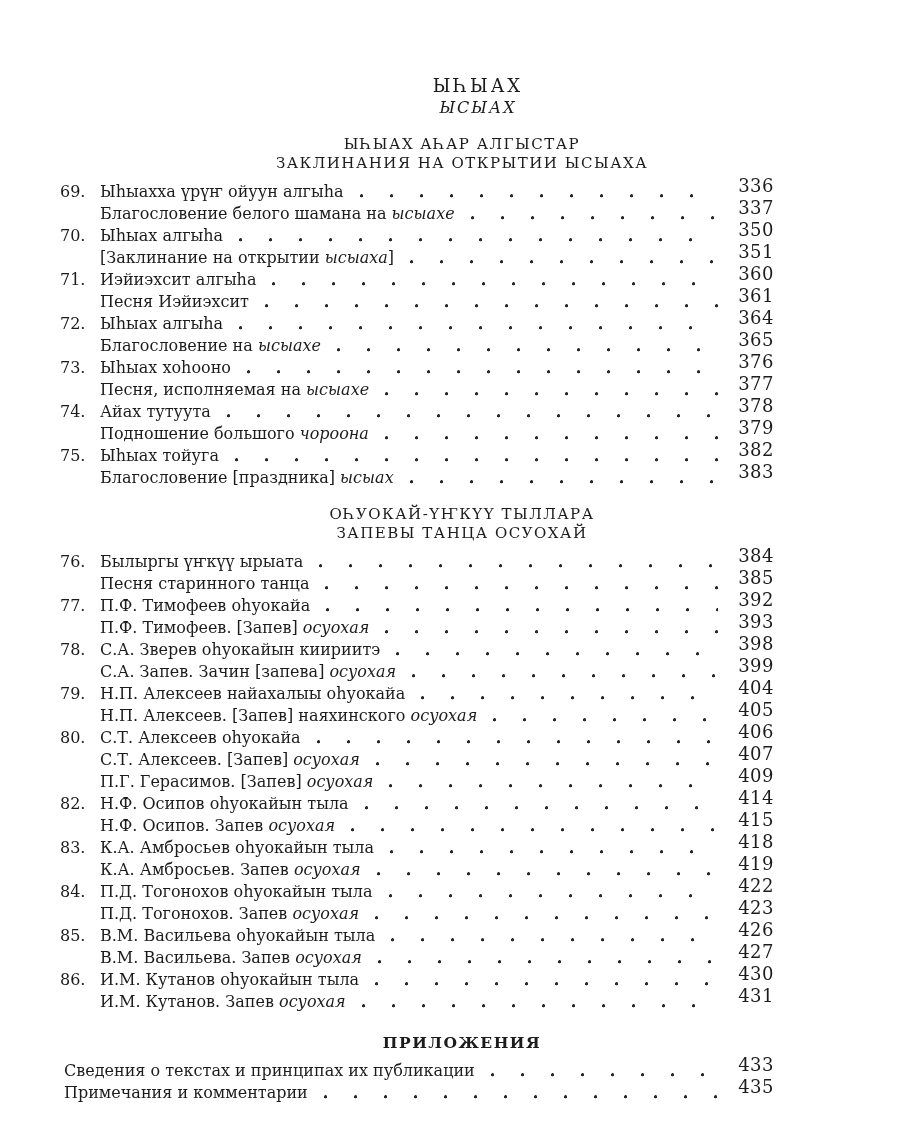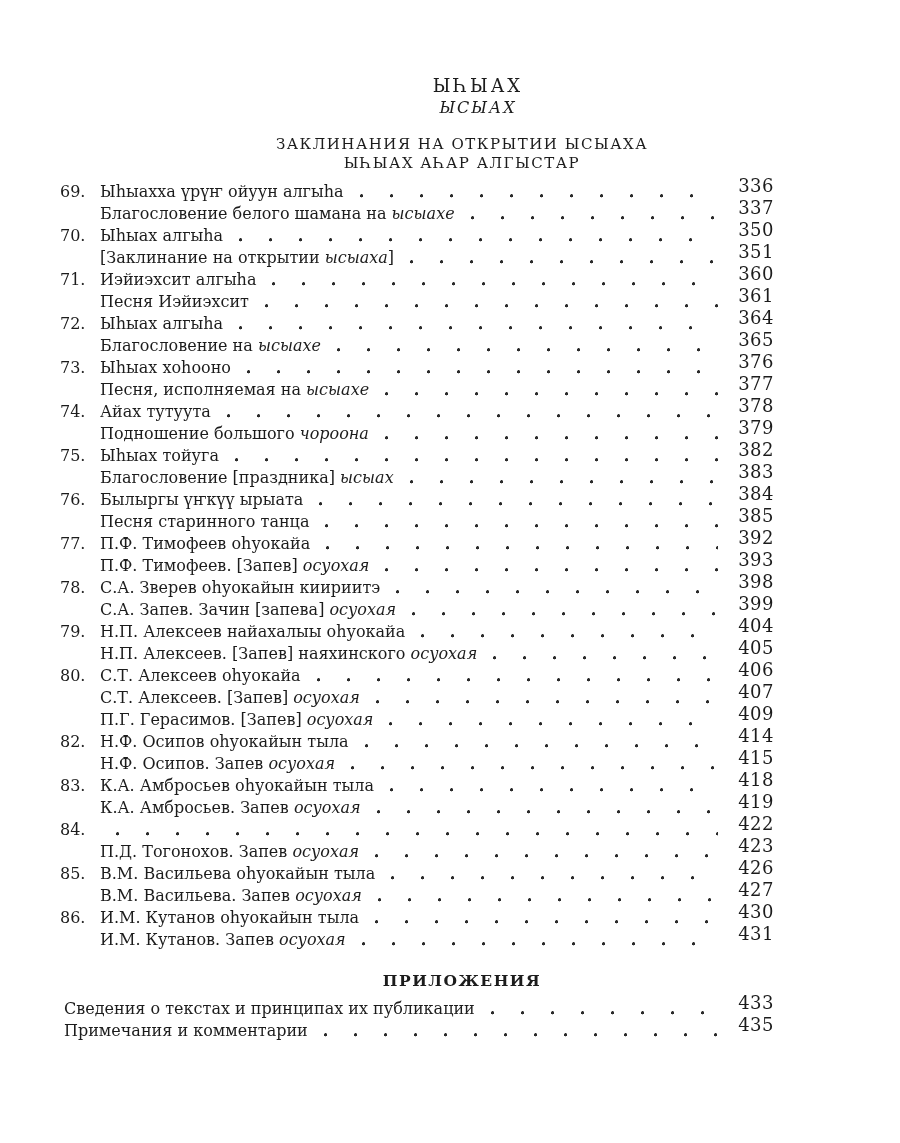--- a/index.html
+++ b/index.html
@@ -70,22 +70,22 @@
 </head>
 <body>
 
 <div class="page">
   <div class="title-block">
     <div class="title-yakut">ЫҺЫАХ</div>
     <div class="title-rus">ЫСЫАХ</div>
   </div>
   <div class="toc">
       <div class="sec-head">
+        <div>ЫҺЫАХ АҺАР АЛГЫСТАР</div>
         <div>ЗАКЛИНАНИЯ НА ОТКРЫТИИ ЫСЫАХА</div>
-        <div>ЫҺЫАХ АҺАР АЛГЫСТАР</div>
       </div>
       <div class="entry-rows">
         <div class="row">
           <span class="num">69.</span>
           <span class="txt"><span>Ыһыахха үрүҥ ойуун алгыһа</span></span>
           <span class="leader"></span>
           <span class="pagenum">336</span>
         </div>
         <div class="row sub">
           <span class="num"></span>
@@ -159,20 +159,24 @@
           <span class="leader"></span>
           <span class="pagenum">382</span>
         </div>
         <div class="row sub">
           <span class="num"></span>
           <span class="txt"><span>Благословение [праздника] </span><span class="it">ысыах</span></span>
           <span class="leader"></span>
           <span class="pagenum">383</span>
         </div>
       </div>
+      <div class="sec-head">
+        <div>ОҺУОКАЙ-ҮҤКҮҮ ТЫЛЛАРА</div>
+        <div>ЗАПЕВЫ ТАНЦА ОСУОХАЙ</div>
+      </div>
       <div class="entry-rows">
         <div class="row">
           <span class="num">76.</span>
           <span class="txt"><span>Былыргы үҥкүү ырыата</span></span>
           <span class="leader"></span>
           <span class="pagenum">384</span>
         </div>
         <div class="row sub">
           <span class="num"></span>
           <span class="txt"><span>Песня старинного танца</span></span>
@@ -252,20 +256,21 @@
           <span class="pagenum">418</span>
         </div>
         <div class="row sub">
           <span class="num"></span>
           <span class="txt"><span>К.А. Амбросьев. Запев </span><span class="it">осуохая</span></span>
           <span class="leader"></span>
           <span class="pagenum">419</span>
         </div>
         <div class="row">
           <span class="num">84.</span>
+          <span class="txt"><span>П.Д. Тогонохов оһуокайын тыла</span></span>
           <span class="leader"></span>
           <span class="pagenum">422</span>
         </div>
         <div class="row sub">
           <span class="num"></span>
           <span class="txt"><span>П.Д. Тогонохов. Запев </span><span class="it">осуохая</span></span>
           <span class="leader"></span>
           <span class="pagenum">423</span>
         </div>
         <div class="row">

